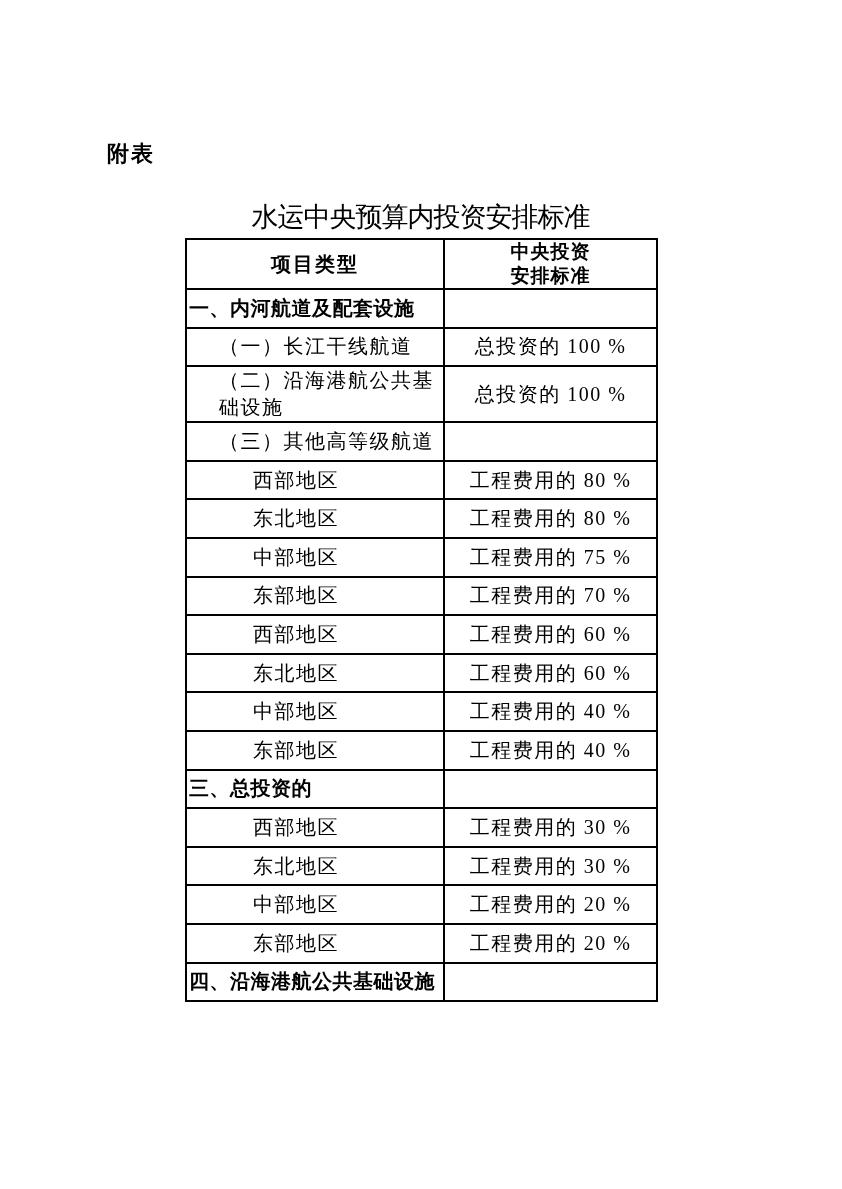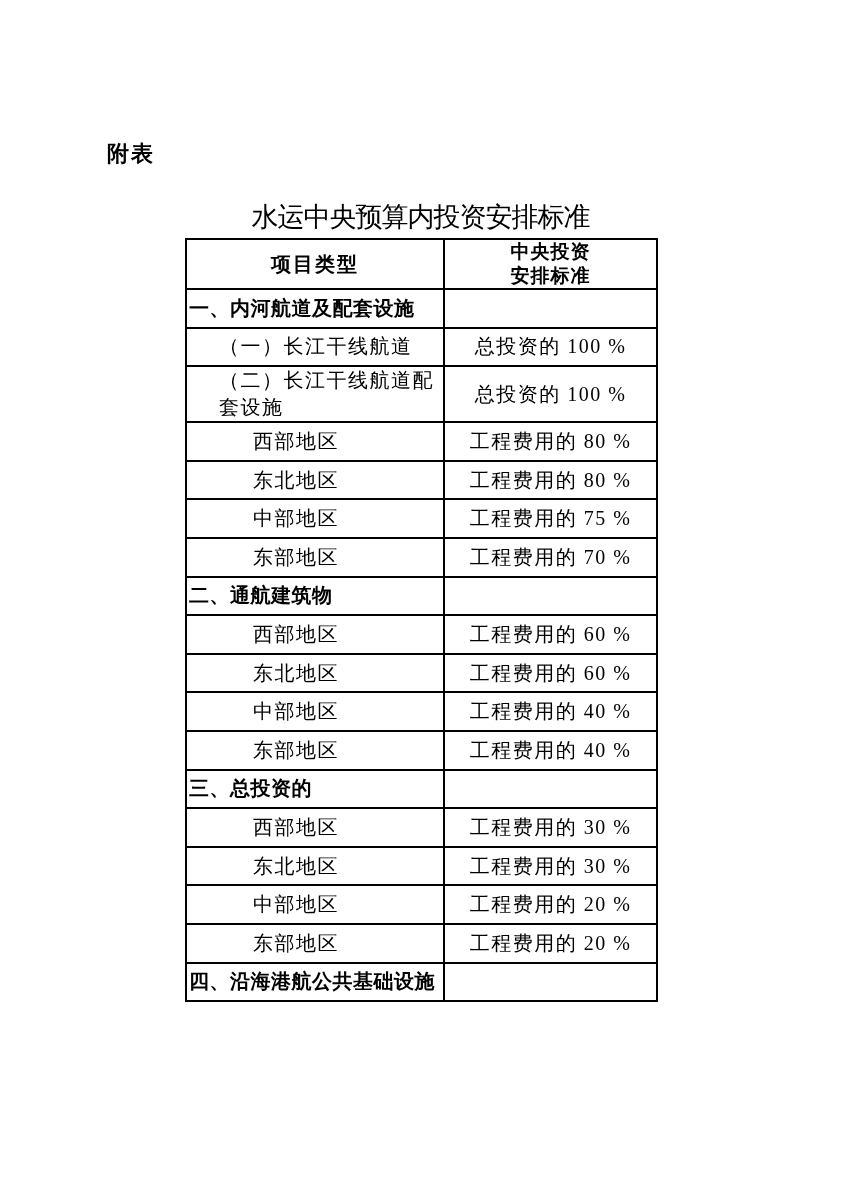--- a/index.html
+++ b/index.html
@@ -119,42 +119,42 @@
   <tbody>
       <tr class="data-row">
         <td class="label section">一、内河航道及配套设施</td>
         <td class="value"></td>
       </tr>
       <tr class="data-row">
         <td class="label sub">（一）长江干线航道</td>
         <td class="value">总投资的 100 %</td>
       </tr>
       <tr class="data-row">
-        <td class="label sub">（二）长江干线航道配套设施</td>
+        <td class="label sub">（二）沿海港航公共基础设施</td>
         <td class="value">总投资的 100 %</td>
+      </tr>
+      <tr class="data-row">
+        <td class="label sub">（三）其他高等级航道</td>
+        <td class="value"></td>
       </tr>
       <tr class="data-row">
         <td class="label region">西部地区</td>
         <td class="value">工程费用的 80 %</td>
       </tr>
       <tr class="data-row">
         <td class="label region">东北地区</td>
         <td class="value">工程费用的 80 %</td>
       </tr>
       <tr class="data-row">
         <td class="label region">中部地区</td>
         <td class="value">工程费用的 75 %</td>
       </tr>
       <tr class="data-row">
         <td class="label region">东部地区</td>
         <td class="value">工程费用的 70 %</td>
-      </tr>
-      <tr class="data-row">
-        <td class="label section">二、通航建筑物</td>
-        <td class="value"></td>
       </tr>
       <tr class="data-row">
         <td class="label region">西部地区</td>
         <td class="value">工程费用的 60 %</td>
       </tr>
       <tr class="data-row">
         <td class="label region">东北地区</td>
         <td class="value">工程费用的 60 %</td>
       </tr>
       <tr class="data-row">

